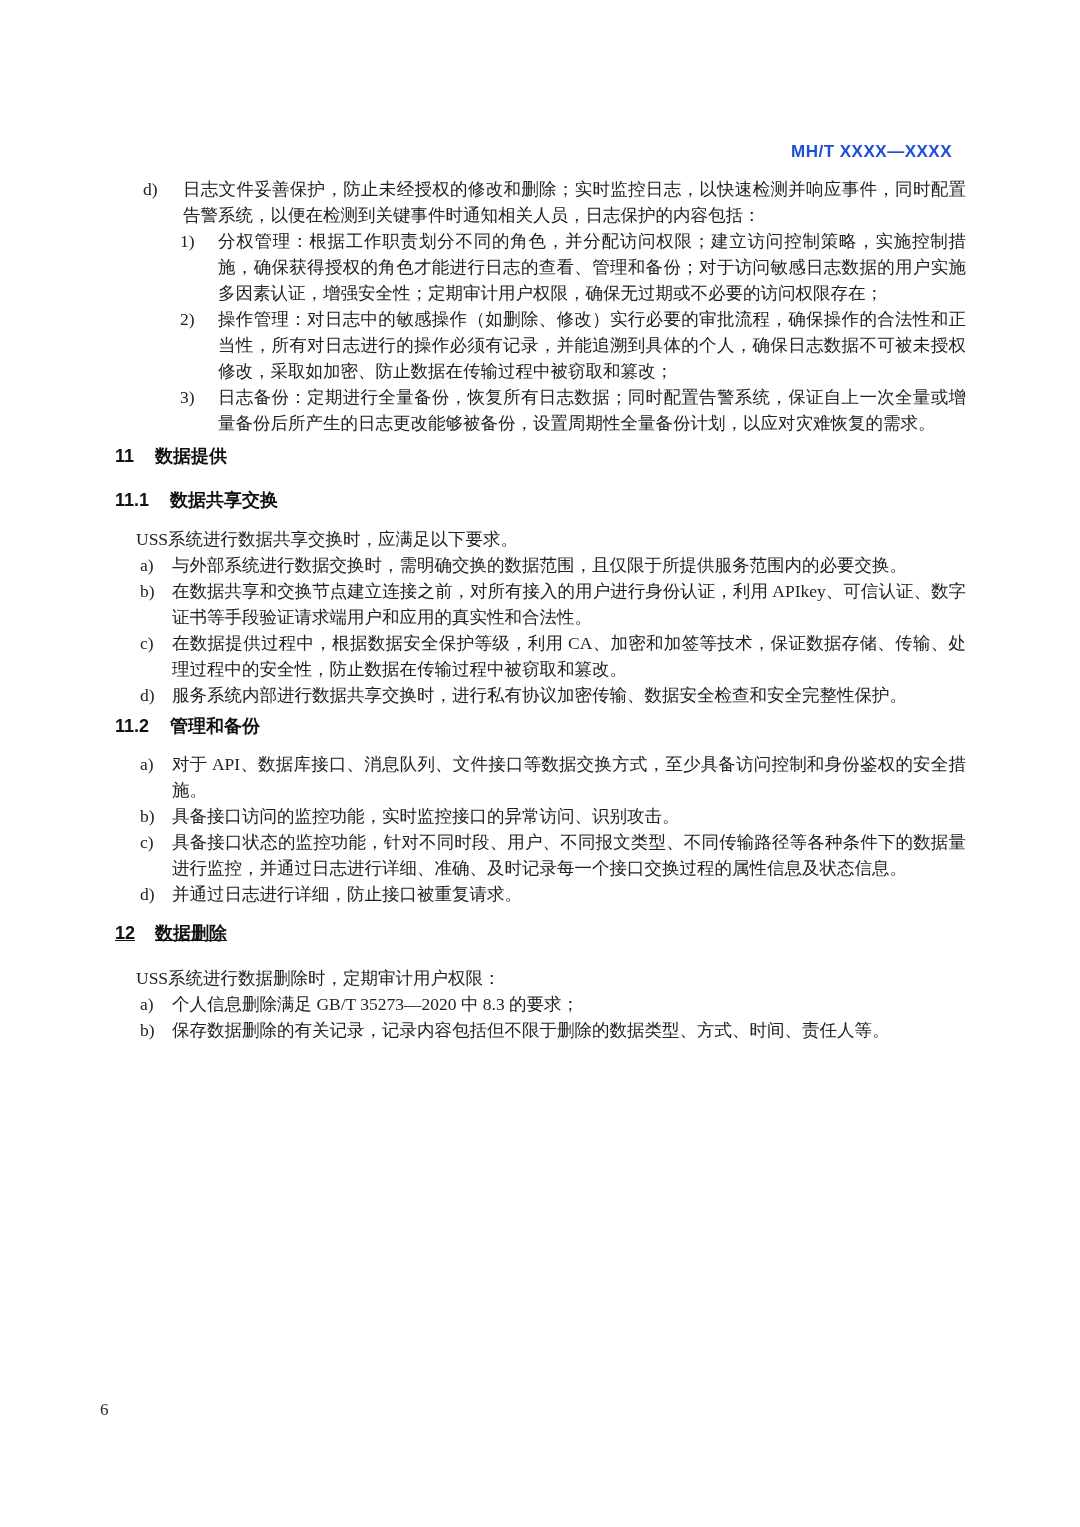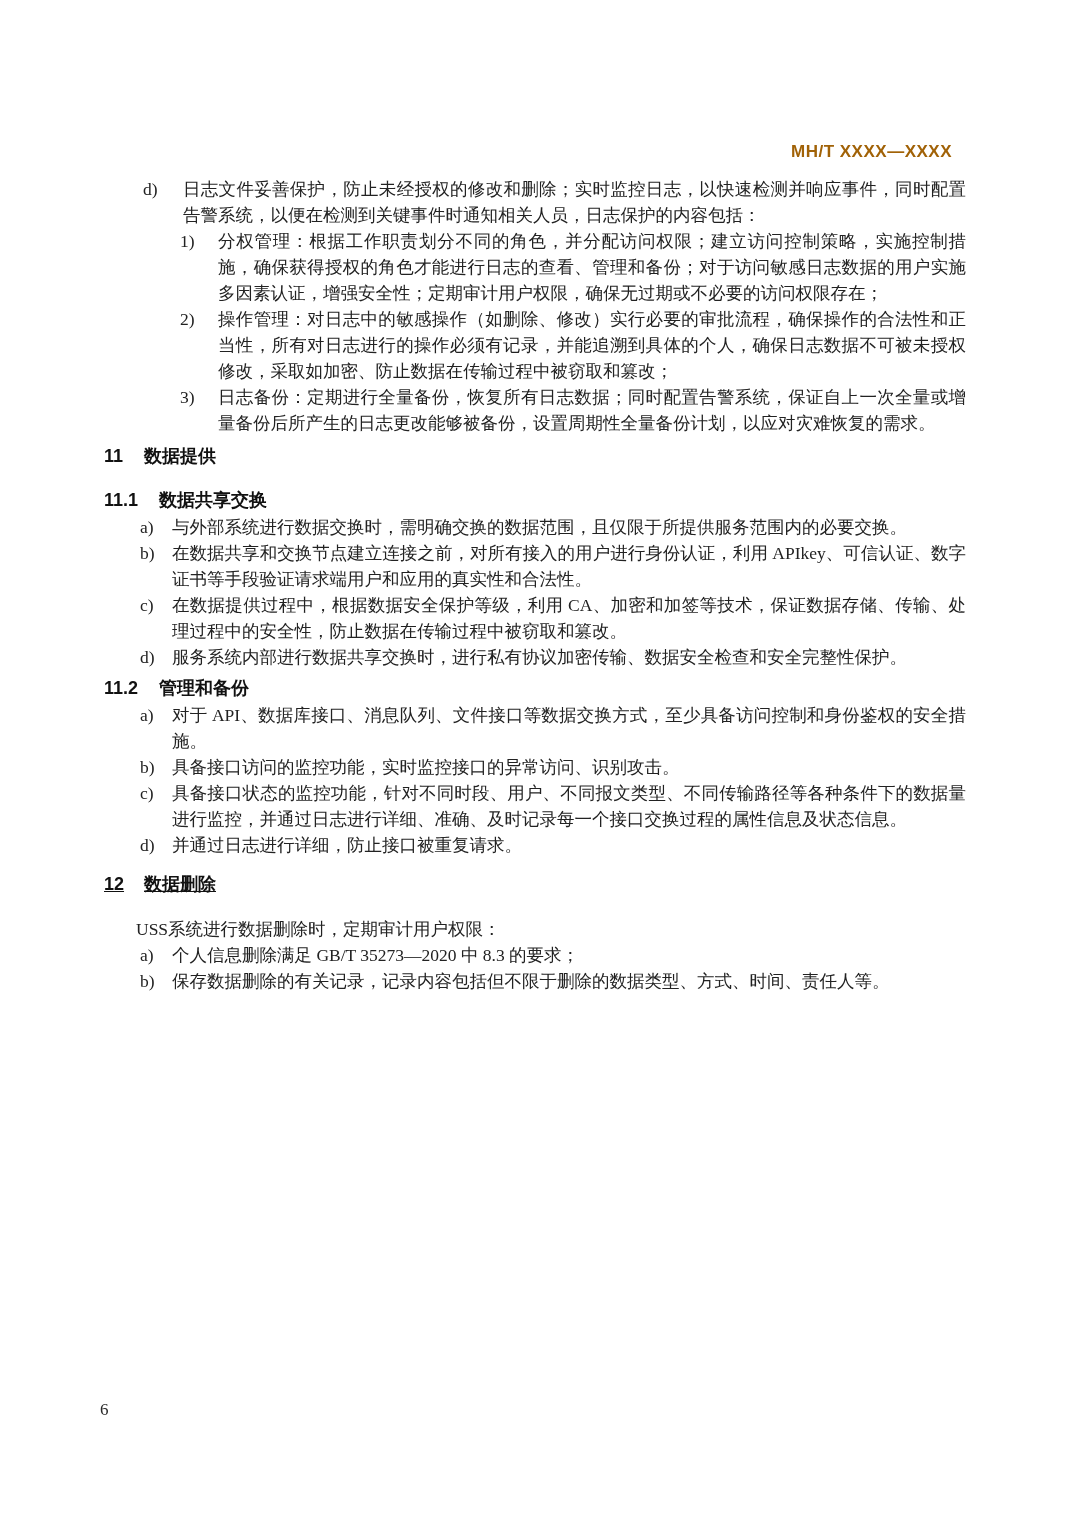--- a/index.html
+++ b/index.html
@@ -12,21 +12,21 @@
     color: #222222;
     overflow: hidden;
   }
   .running-header {
     position: absolute;
     top: 142px;
     right: 128px;
     font-family: "Liberation Sans", "DejaVu Sans", sans-serif;
     font-weight: 700;
     font-size: 17px;
-    color: #a16207;
+    color: #1d4ed8;
     letter-spacing: 0.5px;
   }
   .content {
     position: absolute;
     left: 100px;
     top: 176px;
     width: 866px;
   }
   .item {
     position: relative;
@@ -52,21 +52,21 @@
     line-height: 26px;
   }
   .sec-title {
     display: flex;
     align-items: center;
     font-family: "Liberation Sans", "DejaVu Sans", sans-serif;
     font-weight: 700;
     font-size: 18px;
     line-height: 20px;
     color: #111111;
-    margin: 4px;
+    margin: 15px;
   }
   .sec-title .sec-num { width: 40px; flex: 0 0 auto; }
   .sec-title.subsec .sec-num { width: 55px; }
   .mt-sec11   { margin-top: 10px; }
   .mt-sec111  { margin-top: 24px; }
   .mt-intro1  { margin-top: 16px; }
   .mt-sec112  { margin-top: 8px; }
   .mt-intro2  { margin-top: 12px; }
   .mt-sec12   { margin-top: 16px; text-decoration: underline; }
   .mt-intro3  { margin-top: 22px; }
@@ -126,20 +126,21 @@
     <h2 class="sec-title mt-sec11">
       <span class="sec-num">11</span>
       <span class="sec-name">数据提供</span>
     </h2>
 
     <h2 class="sec-title subsec mt-sec111">
       <span class="sec-num">11.1</span>
       <span class="sec-name">数据共享交换</span>
     </h2>
 
+    <p class="intro mt-intro1">USS系统进行数据共享交换时，应满足以下要求。</p>
 
     <div class="item lvla">
       <span class="label">a)</span>
       <p>与外部系统进行数据交换时，需明确交换的数据范围，且仅限于所提供服务范围内的必要交换。</p>
     </div>
     <div class="item lvla">
       <span class="label">b)</span>
       <p>在数据共享和交换节点建立连接之前，对所有接入的用户进行身份认证，利用 APIkey、可信认证、数字证书等手段验证请求端用户和应用的真实性和合法性。</p>
     </div>
     <div class="item lvla">

